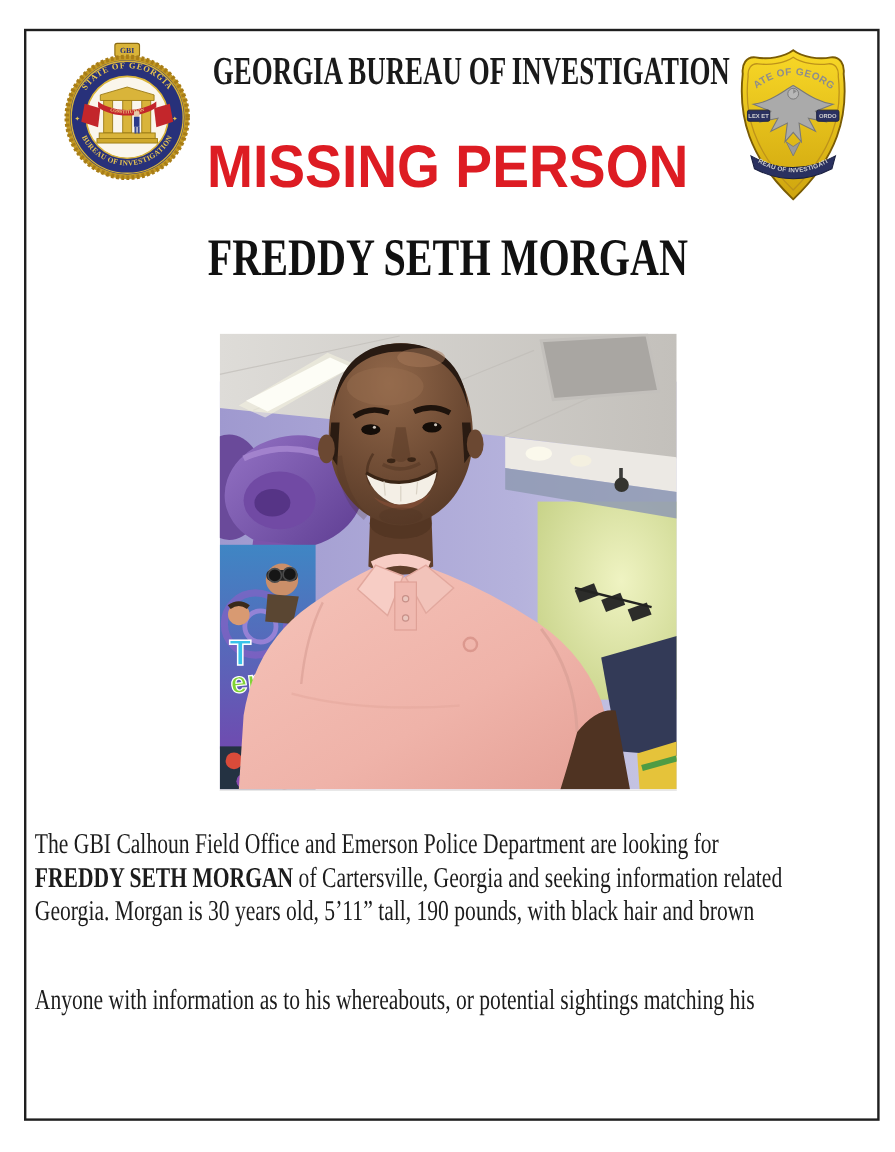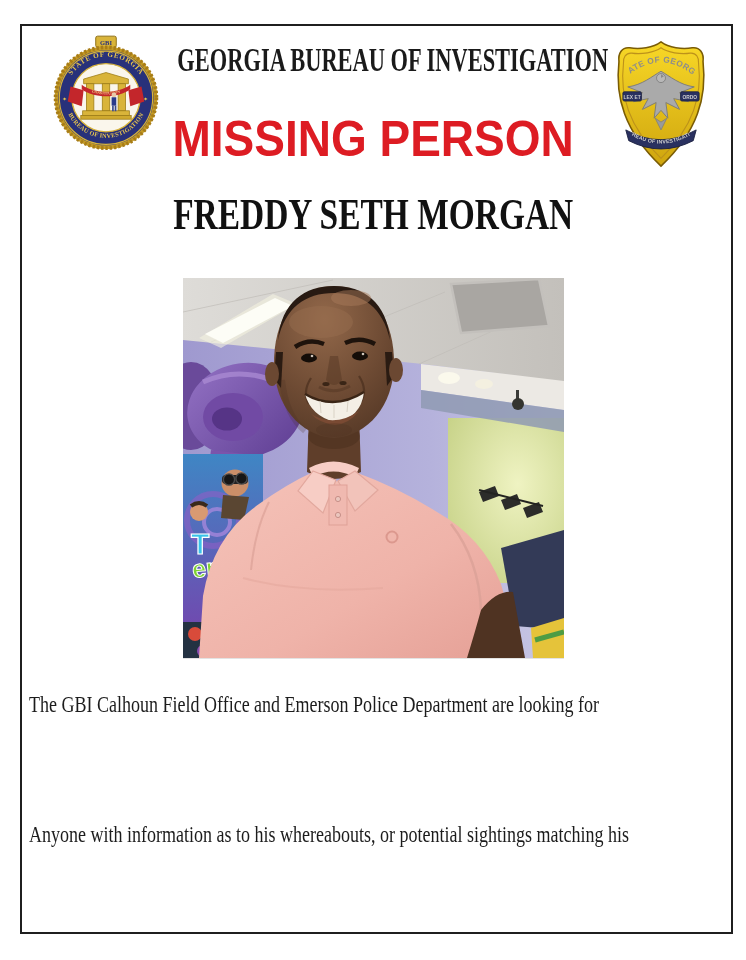--- a/index.html
+++ b/index.html
@@ -290,17 +290,19 @@
           </g>
           <ellipse cx="151" cy="152" rx="18" ry="7" fill="#4f3322" opacity="0.35"></ellipse>
           <path d="M99,102 Q103,138 122,153" stroke="#4a2f1e" stroke-width="6" fill="none" opacity="0.22"></path>
         </g>
       </g>
     </svg>
   </div>
 
   <div class="bodytext p1">
     <div class="bline"><span class="sq"><span>The GBI Calhoun Field Office and Emerson Police Department are looking for</span></span></div>
+    <div class="bline"><span class="sq"><b>FREDDY SETH MORGAN</b><span> of Cartersville, Georgia and seeking information related</span></span></div>
+    <div class="bline"><span class="sq"><span>Georgia. Morgan is 30 years old, 5’11” tall, 190 pounds, with black hair and brown</span></span></div>
   </div>
   <div class="bodytext p2">
     <div class="bline"><span class="sq"><span>Anyone with information as to his whereabouts, or potential sightings matching his</span></span></div>
   </div>
 </div>
 
 </body></html>

